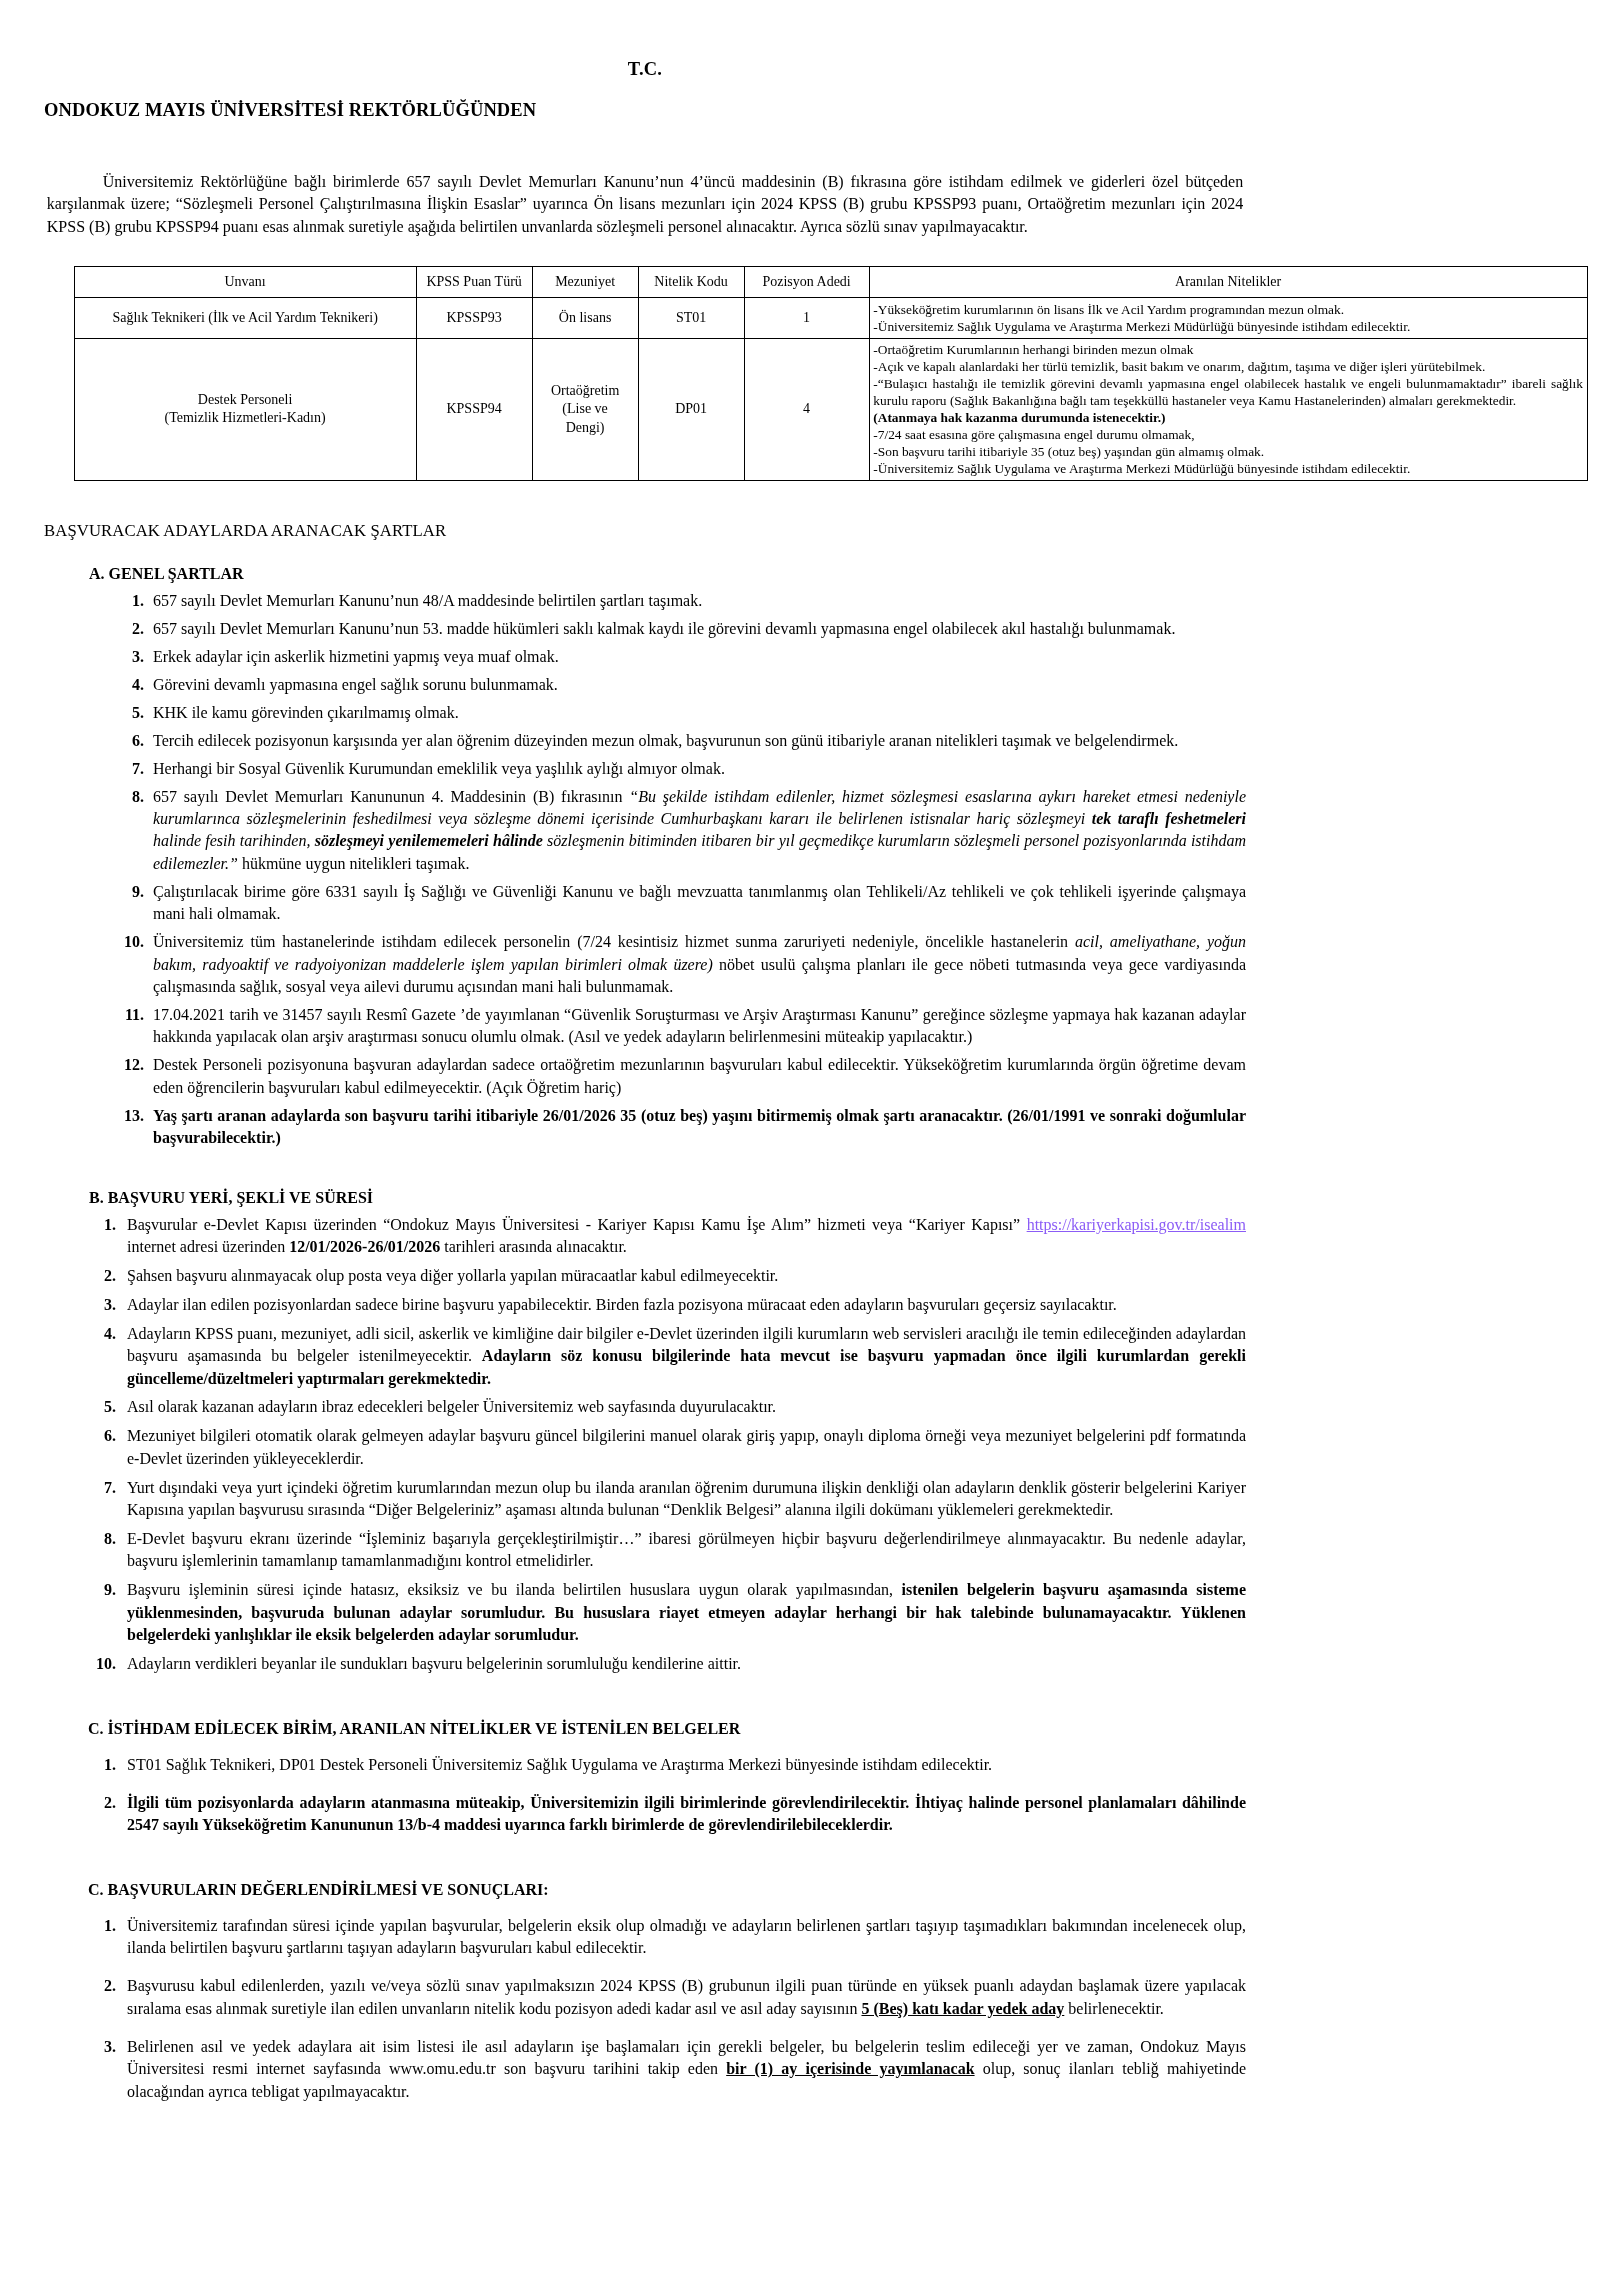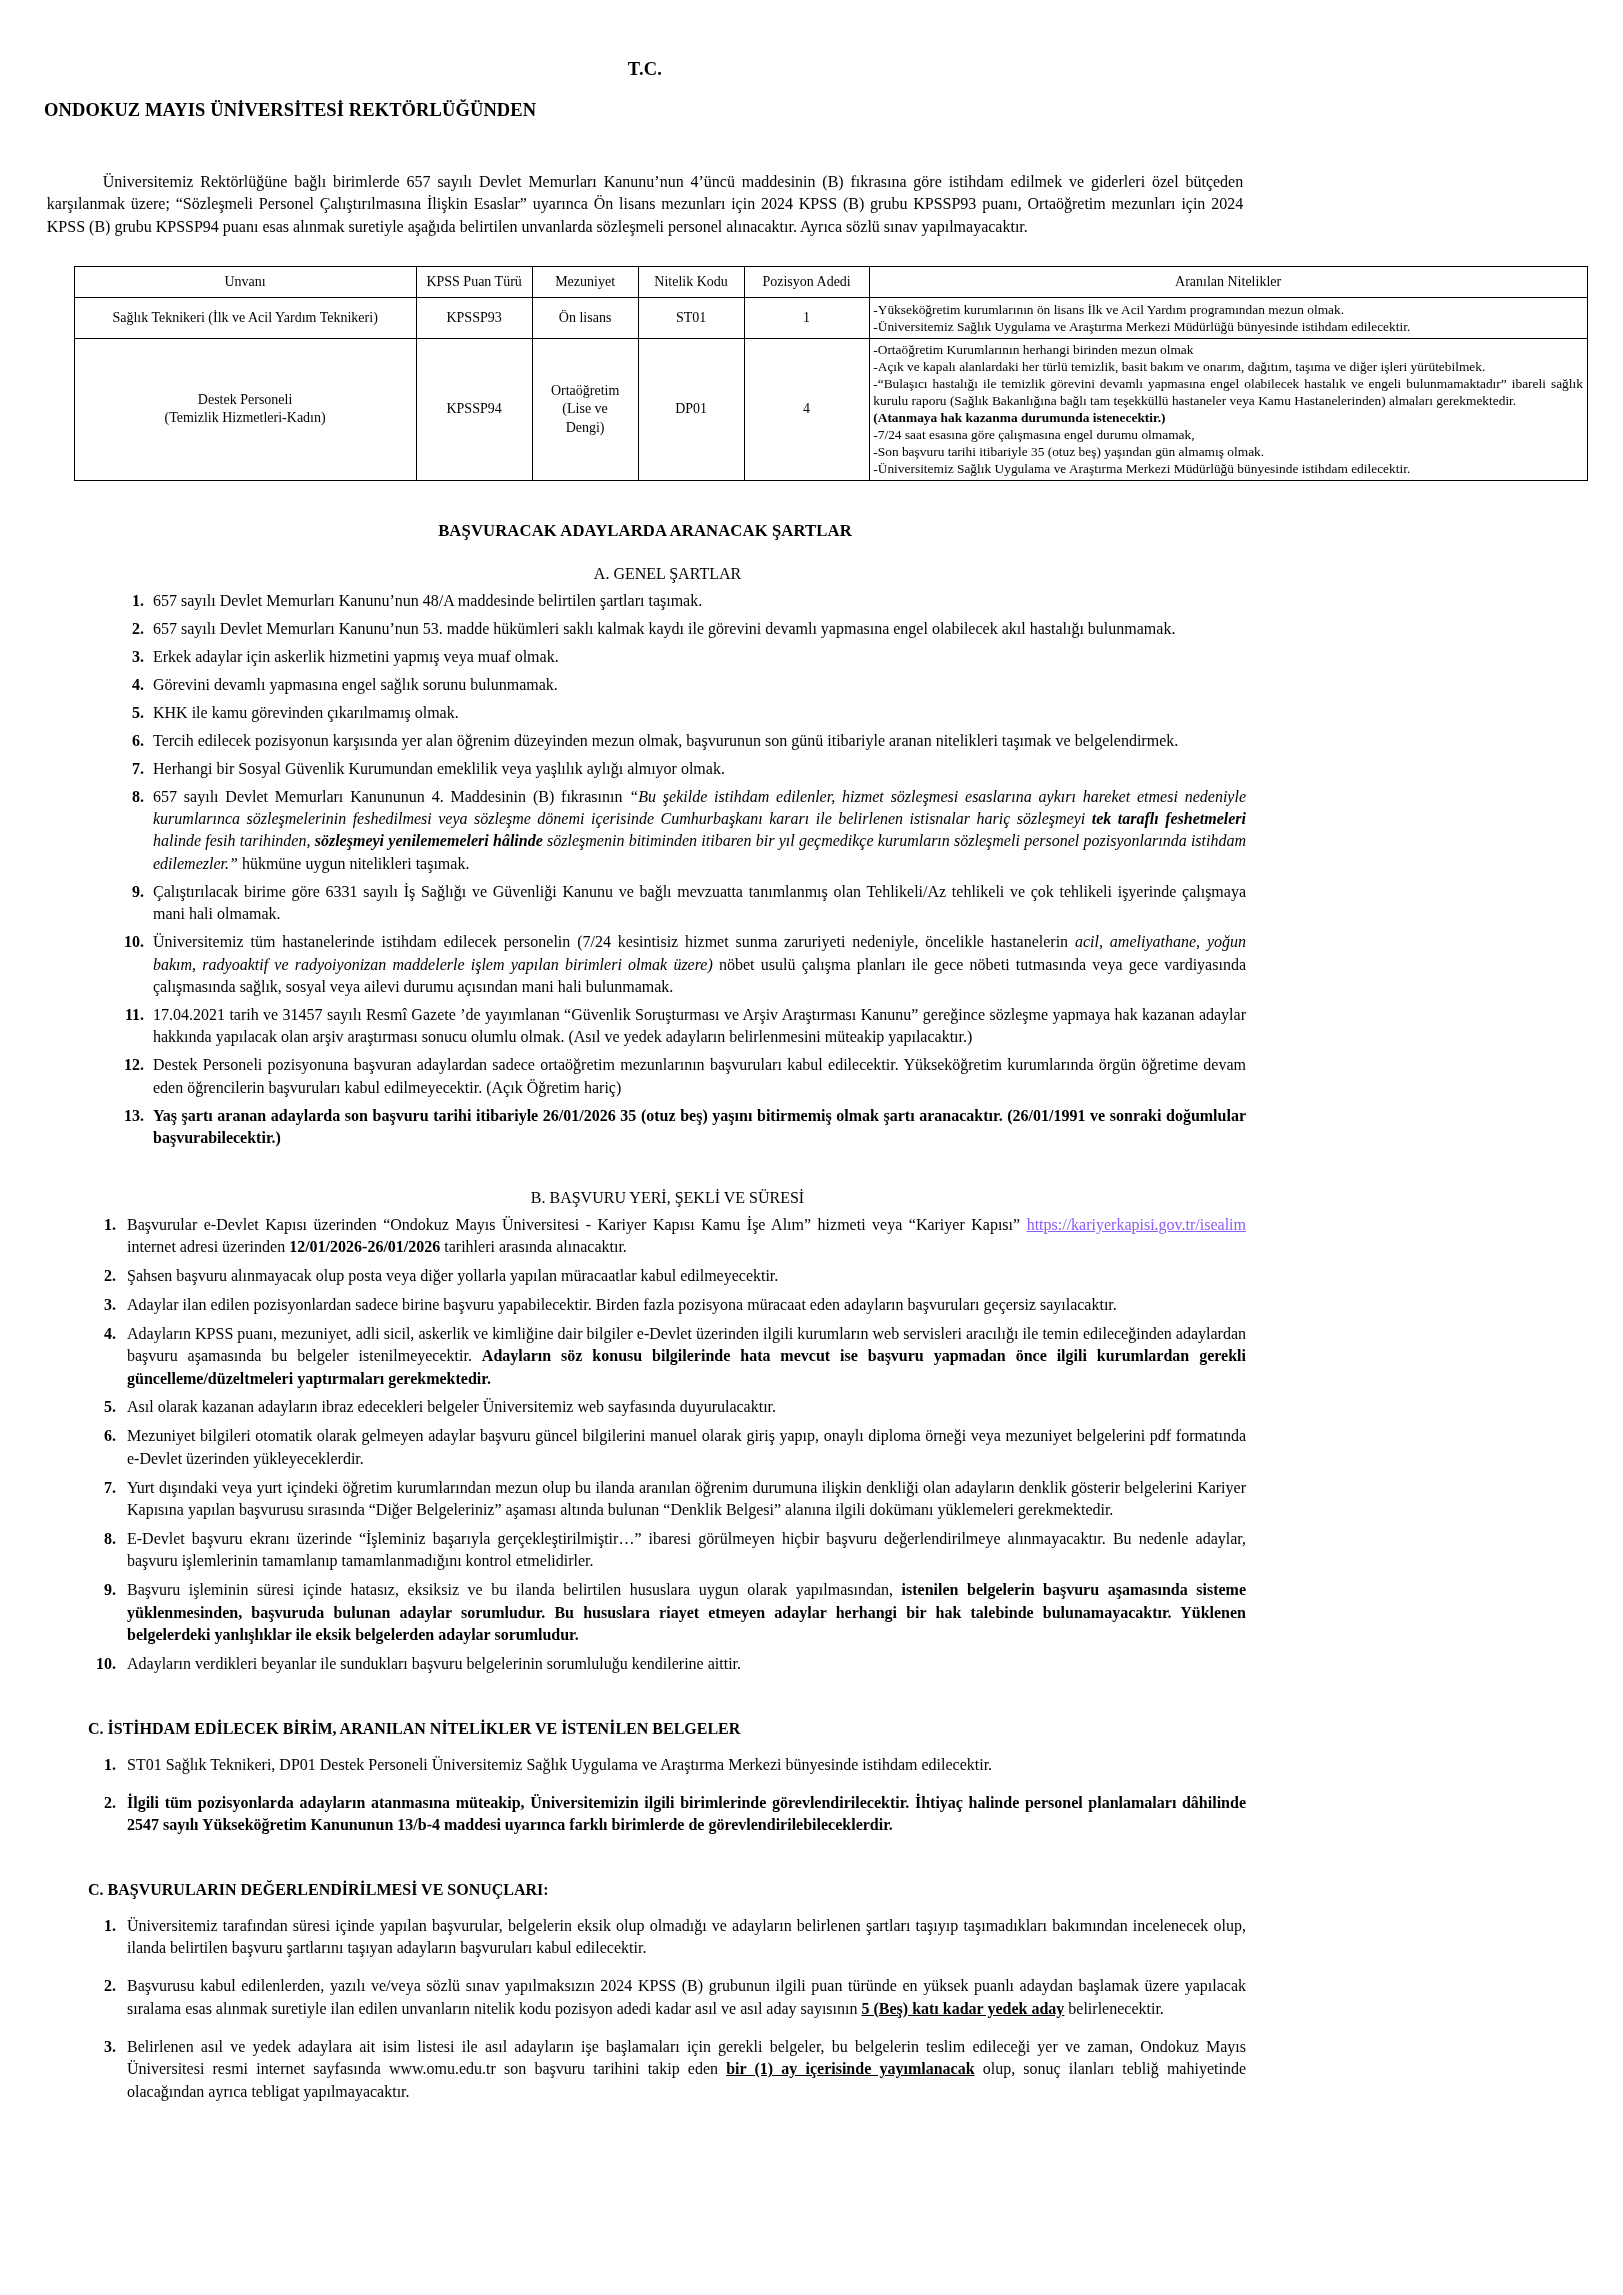--- a/index.html
+++ b/index.html
@@ -80,33 +80,31 @@
     vertical-align: top;
     font-size: 13.4px;
     line-height: 1.27;
     padding: 3.7px 5.6px 4.6px 5.6px;
   }
   td.aranan .ln { display: block; }
   td.aranan b { font-weight: bold; }
 
   
   .sec-center {
-    text-align: center;
-    font-weight: bold;
+    font-weight: normal;
     font-size: 16.7px;
     margin: 40px 0 0 0;
     letter-spacing: 0.1px;
   }
   .sec-head {
-    font-weight: normal;
+    font-weight: bold;
     font-size: 16px;
     margin: 24px 0 0 0;
     padding-left: 78px;
     text-indent: -33px;
-    text-align: center;
   }
   .sec-head-flat {
     font-weight: bold;
     font-size: 16px;
     margin: 29px 0 0 0;
     padding-left: 44px;
   }
 
   
   ol.items {

